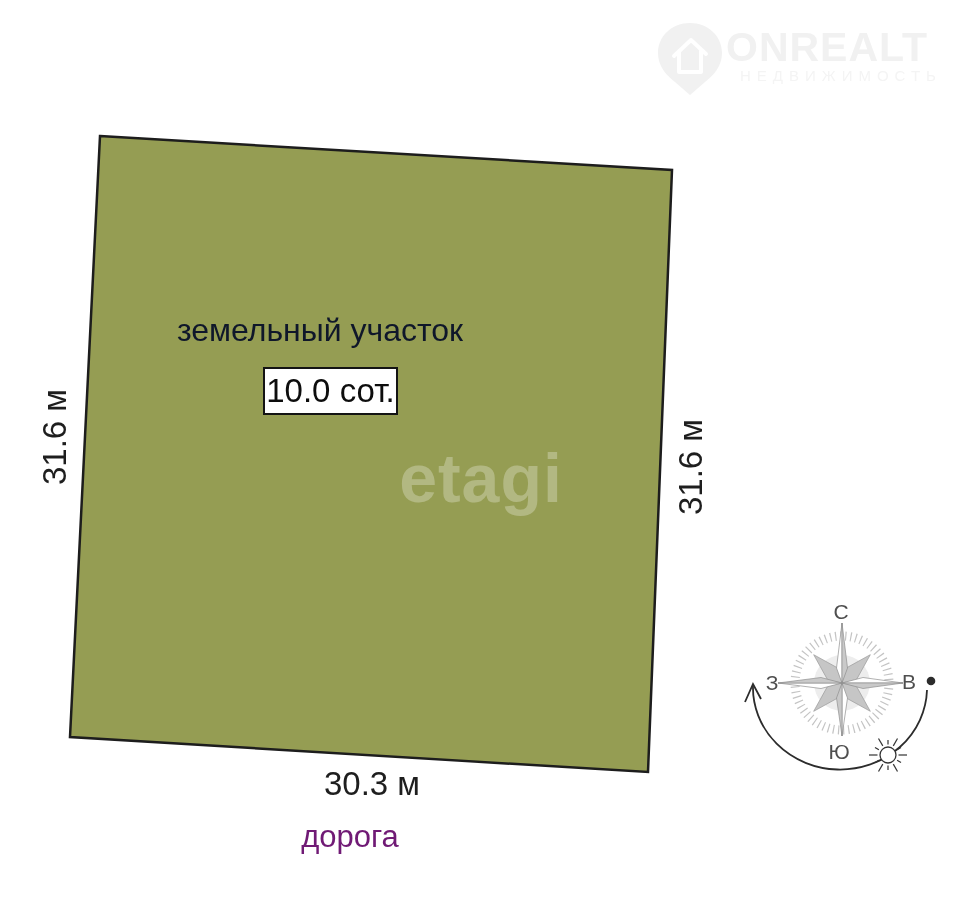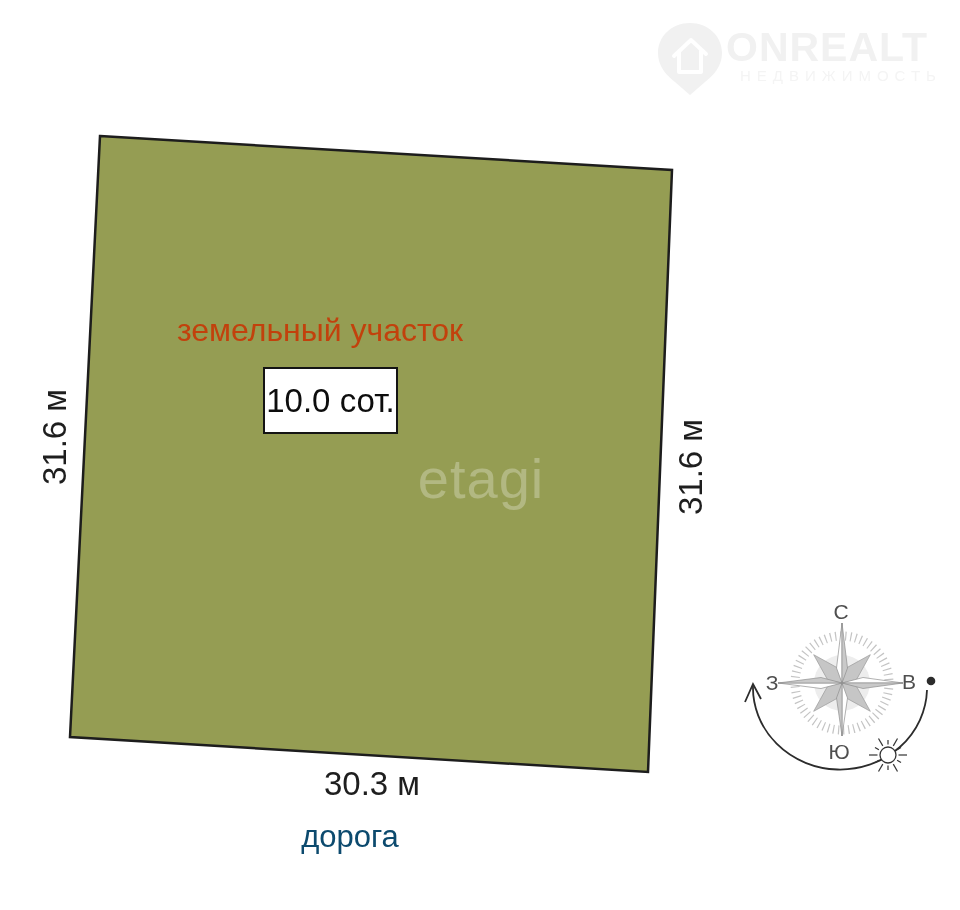--- a/index.html
+++ b/index.html
@@ -9,36 +9,36 @@
   }
   .abs{position:absolute;}
   .dim-label{
     font-size:33px;color:#1e1e1e;white-space:nowrap;
     transform:translate(-50%,-50%);
   }
   .dim-vert{
     transform:translate(-50%,-50%) rotate(-90deg);
   }
   #plot-title{
-    font-size:32px;color:#c2410c;white-space:nowrap;
+    font-size:32px;color:#0f172a;white-space:nowrap;
     transform:translate(-50%,-50%);
   }
   #area-badge{
-    left:263px;top:367px;width:135px;height:67px;
+    left:263px;top:367px;width:135px;height:48px;
     background:#ffffff;border:2px solid #141414;box-sizing:border-box;
     display:flex;align-items:center;justify-content:center;
     font-size:33px;color:#0d0d0d;
   }
   #etagi-mark{
-    font-size:56px;font-weight:normal;letter-spacing:1px;
+    font-size:68px;font-weight:bold;letter-spacing:1px;
     color:rgba(255,255,255,0.28);white-space:nowrap;
     transform:translate(-50%,-50%);
   }
   #road-label{
-    font-size:31px;color:#0c4a6e;white-space:nowrap;
+    font-size:31px;color:#701a75;white-space:nowrap;
     transform:translate(-50%,-50%);
   }
   #brand-text{
     font-size:41px;font-weight:bold;letter-spacing:1px;color:#f1f1f1;white-space:nowrap;
   }
   #subtitle-text{
     font-size:15px;letter-spacing:6px;color:#f4f4f4;white-space:nowrap;
   }
   svg{display:block;}
   .compass-label{

